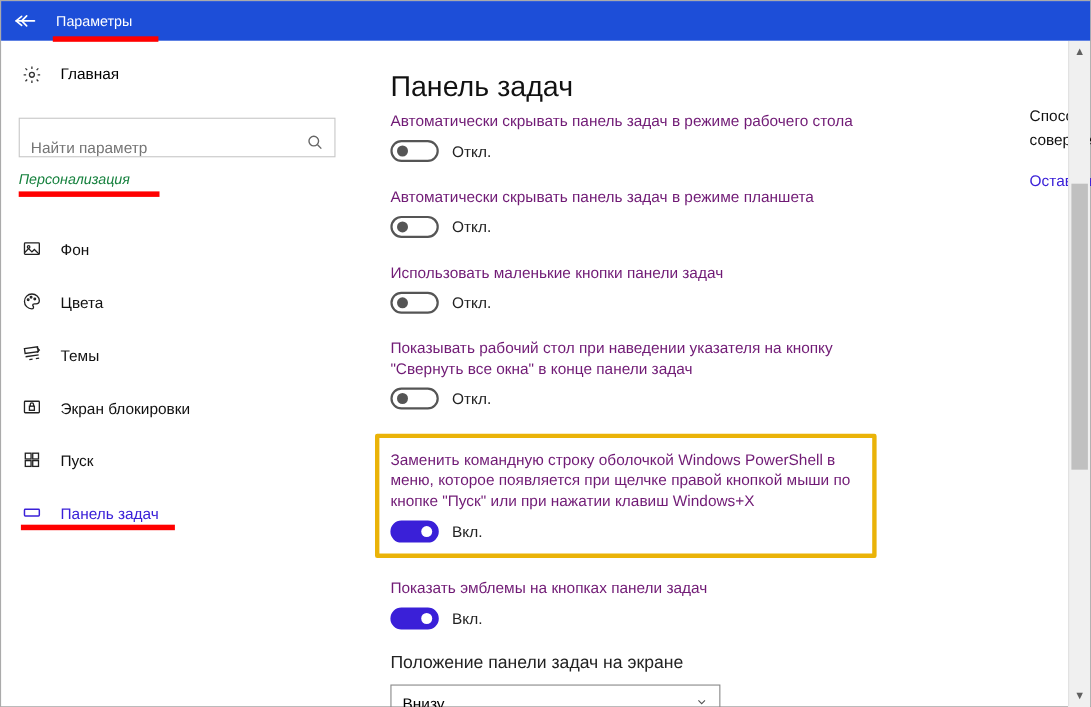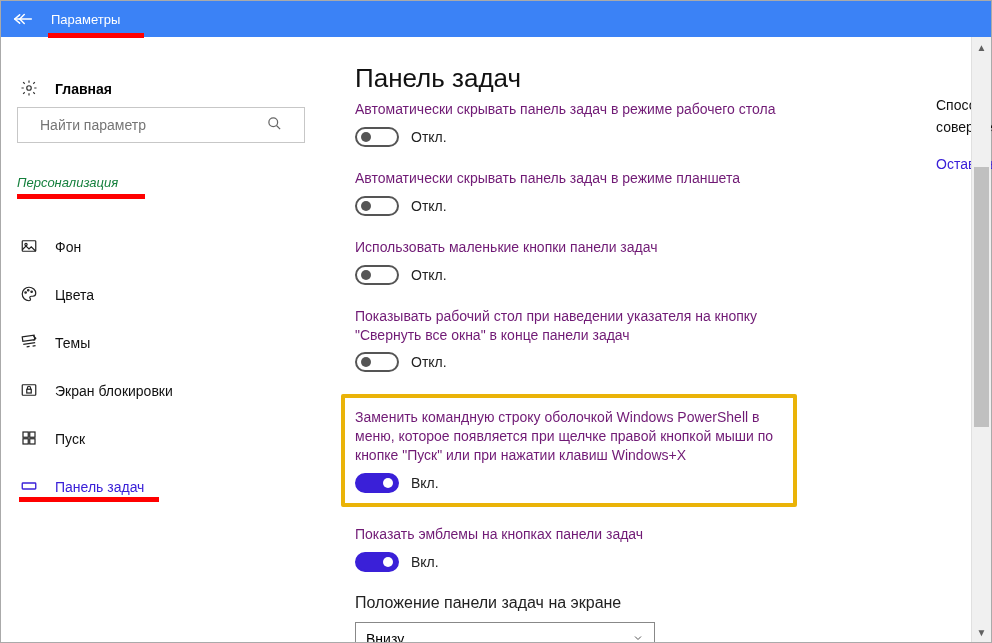--- a/index.html
+++ b/index.html
@@ -1,32 +1,32 @@
 <!DOCTYPE html>
 <html><head>
   <meta charset="utf-8">
   <style>
     * { margin: 0; padding: 0; box-sizing: border-box; font-family: "Segoe UI", Tahoma, sans-serif; }
     body { width: 992px; height: 643px; overflow: hidden; background: #fff; position: relative; }
 
     .window { width: 100%; height: 100%; display: flex; flex-direction: column; border: 1px solid #aaa; }
 
-    .titlebar { height: 36px; background: #3b82f6; display: flex; align-items: center; color: #fff; }
+    .titlebar { height: 36px; background: #1d4ed8; display: flex; align-items: center; color: #fff; }
     .titlebar .back-btn { width: 44px; height: 36px; display: flex; align-items: center; justify-content: center; cursor: pointer; }
     .titlebar .title { font-size: 13px; padding-left: 6px; }
     .red-underline-title { position: absolute; left: 48px; top: 33px; width: 96px; height: 5px; background: #ff0000; }
 
     .content { flex: 1; display: flex; overflow: hidden; }
 
     .sidebar { width: 320px; padding: 22px 16px 0 16px; flex-shrink: 0; }
-    .sidebar .home-row { display: flex; align-items: flex-end; height: 38px; cursor: pointer; margin-bottom: 10px; font-weight: bold; }
+    .sidebar .home-row { display: flex; align-items: flex-start; height: 38px; cursor: pointer; margin-bottom: 10px; }
     .sidebar .home-row .gear { width: 24px; display: flex; justify-content: center; }
     .sidebar .home-row .label { font-size: 14px; padding-left: 14px; }
 
-    .searchbox { height: 36px; border: 1px solid #c7c7c7; display: flex; align-items: center; padding: 0 22px; margin-bottom: 32px; }
+    .searchbox { height: 36px; border: 1px solid #c7c7c7; display: flex; align-items: flex-end; padding: 0 10px; margin-bottom: 12px; }
     .searchbox input { flex: 1; border: none; outline: none; font-size: 14px; color: #666; background: transparent; }
     .searchbox .search-icon { color: #555; }
 
     .section-header { font-size: 13px; color: #15803d; margin-bottom: 4px; font-style: italic; }
     .red-underline-section { height: 5px; width: 128px; background: #ff0000; margin-bottom: 14px; }
 
     .nav-item { display: flex; align-items: flex-end; height: 42px; cursor: pointer; margin-bottom: 6px; }
     .nav-item .icon-box { width: 24px; display: flex; justify-content: center; color: #222; }
     .nav-item .label { font-size: 14px; padding-left: 14px; color: #111; }
     .nav-item.active .label { color: #3a20d8; }

